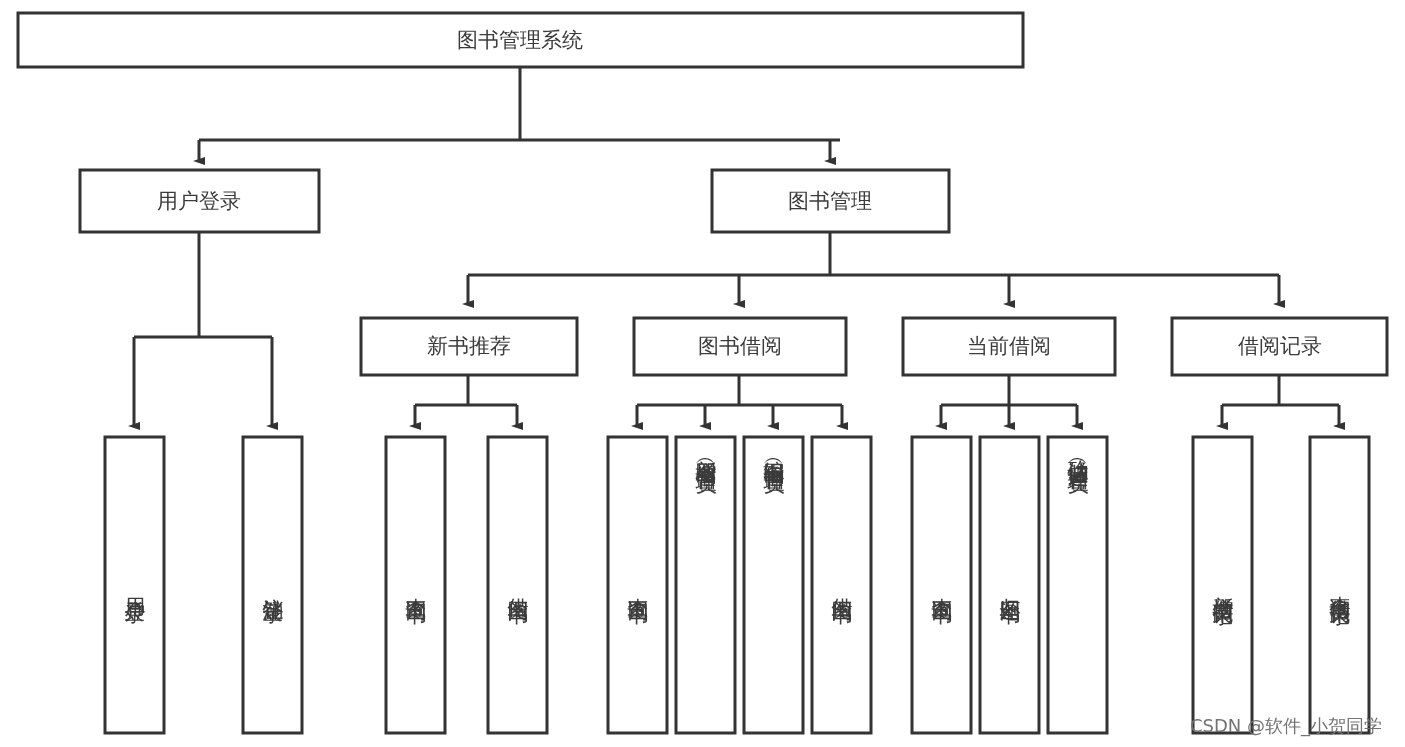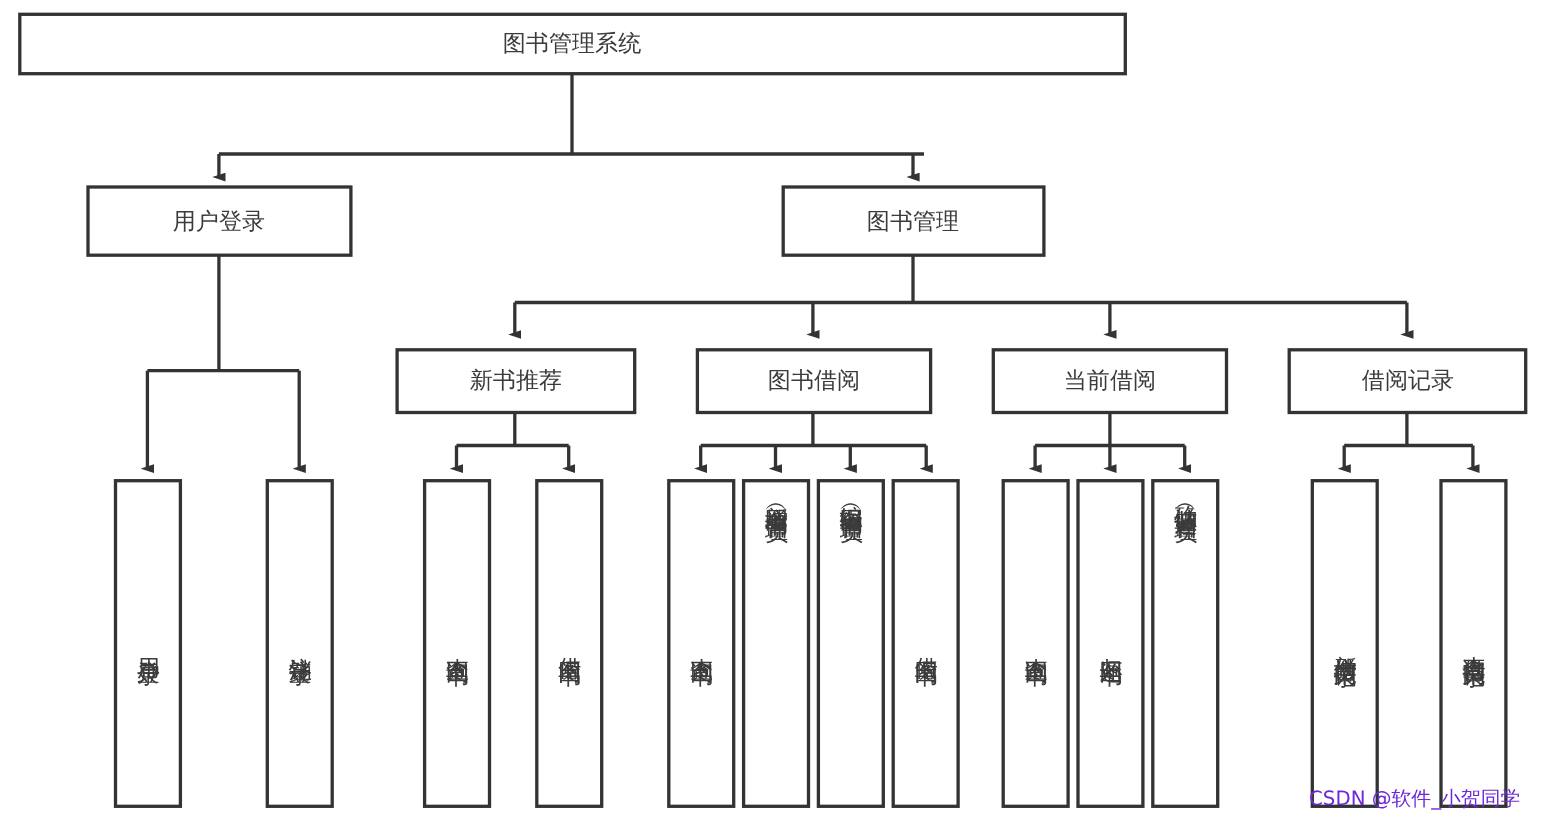--- a/index.html
+++ b/index.html
@@ -65,21 +65,21 @@
   }
   .vlabel-wrap.top {
     align-items: flex-start;
   }
   .watermark {
     position: absolute;
     left: 1190px;
     top: 714px;
     font-family: "DejaVu Sans", "Liberation Sans", sans-serif;
     font-size: 18px;
-    color: #6d28d9;
+    color: #737373;
     white-space: nowrap;
     letter-spacing: 0px;
   }
 </style>
 </head>
 <body>
 
 <div id="diagram-root">
 
   <svg class="diagram-svg" viewBox="0 0 1405 747">

